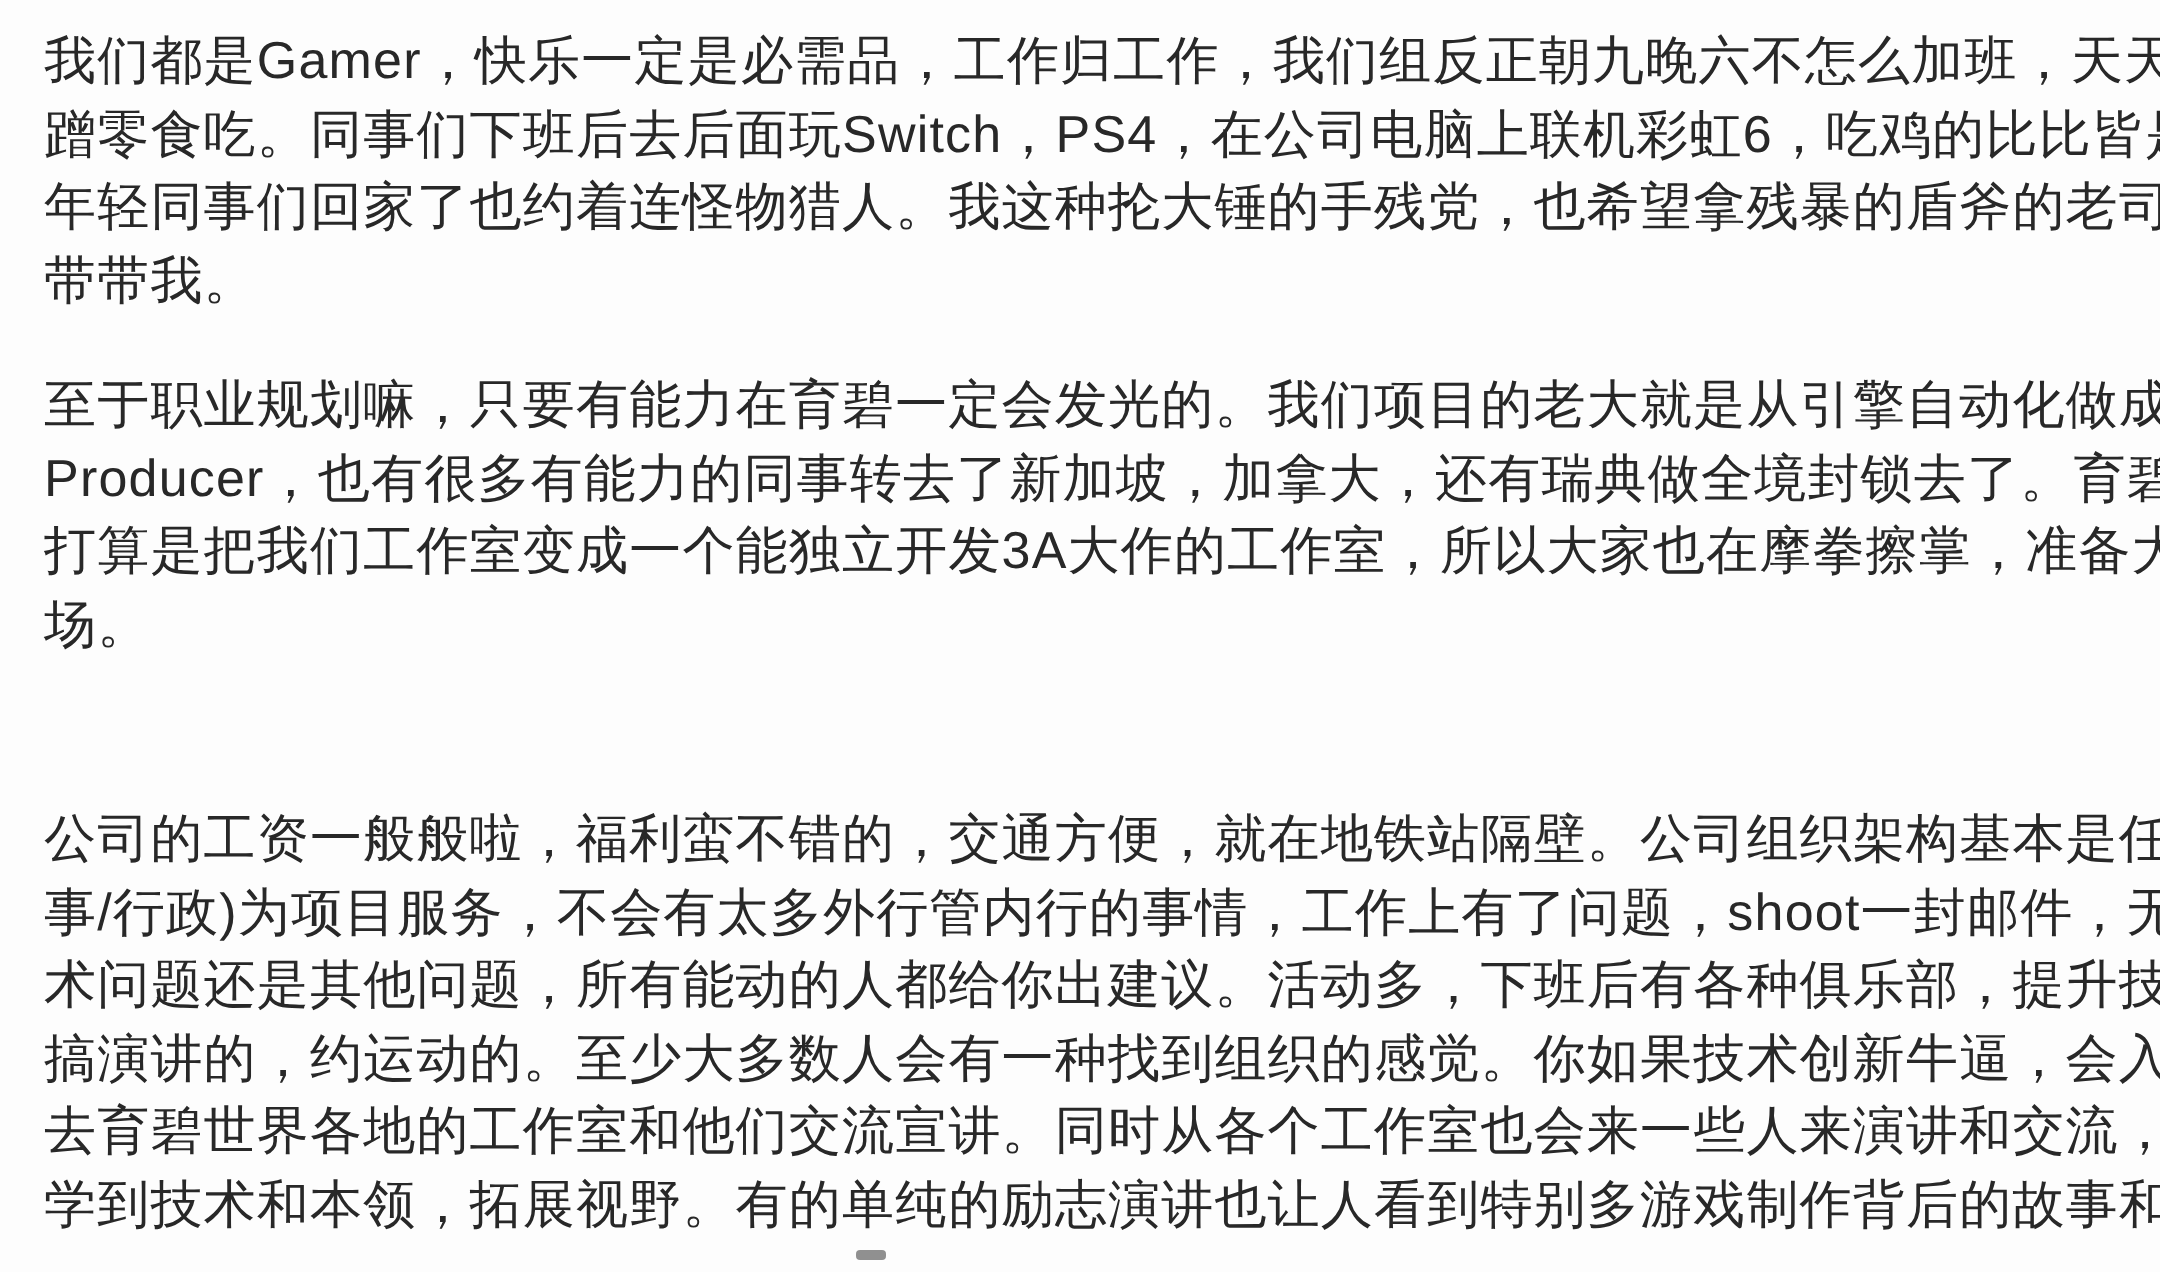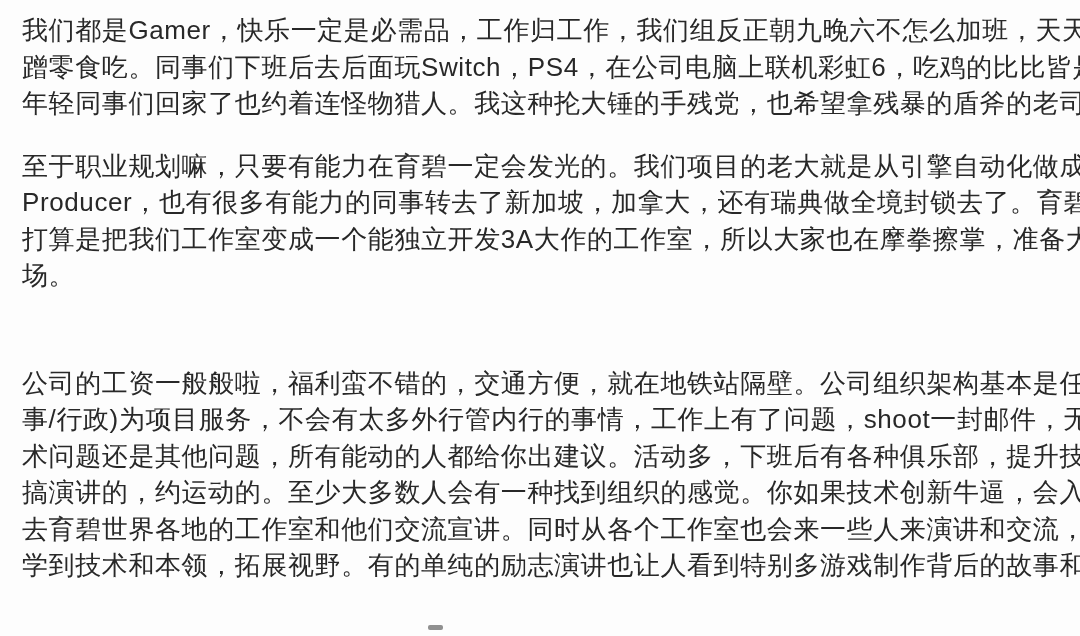--- a/index.html
+++ b/index.html
@@ -41,20 +41,21 @@
 </head>
 <body>
 
 <div class="page">
   <div class="article">
 
     <div class="para para-1">
       <div class="line">我们都是Gamer，快乐一定是必需品，工作归工作，我们组反正朝九晚六不怎么加班，天天去隔壁</div>
       <div class="line">蹭零食吃。同事们下班后去后面玩Switch，PS4，在公司电脑上联机彩虹6，吃鸡的比比皆是。好多</div>
       <div class="line">年轻同事们回家了也约着连怪物猎人。我这种抡大锤的手残党，也希望拿残暴的盾斧的老司机们来</div>
+      <div class="line">带带我。</div>
     </div>
 
     <div class="para para-2">
       <div class="line">至于职业规划嘛，只要有能力在育碧一定会发光的。我们项目的老大就是从引擎自动化做成了</div>
       <div class="line">Producer，也有很多有能力的同事转去了新加坡，加拿大，还有瑞典做全境封锁去了。育碧的长远</div>
       <div class="line">打算是把我们工作室变成一个能独立开发3A大作的工作室，所以大家也在摩拳擦掌，准备大干一</div>
       <div class="line">场。</div>
     </div>
 
     <div class="para para-3">

